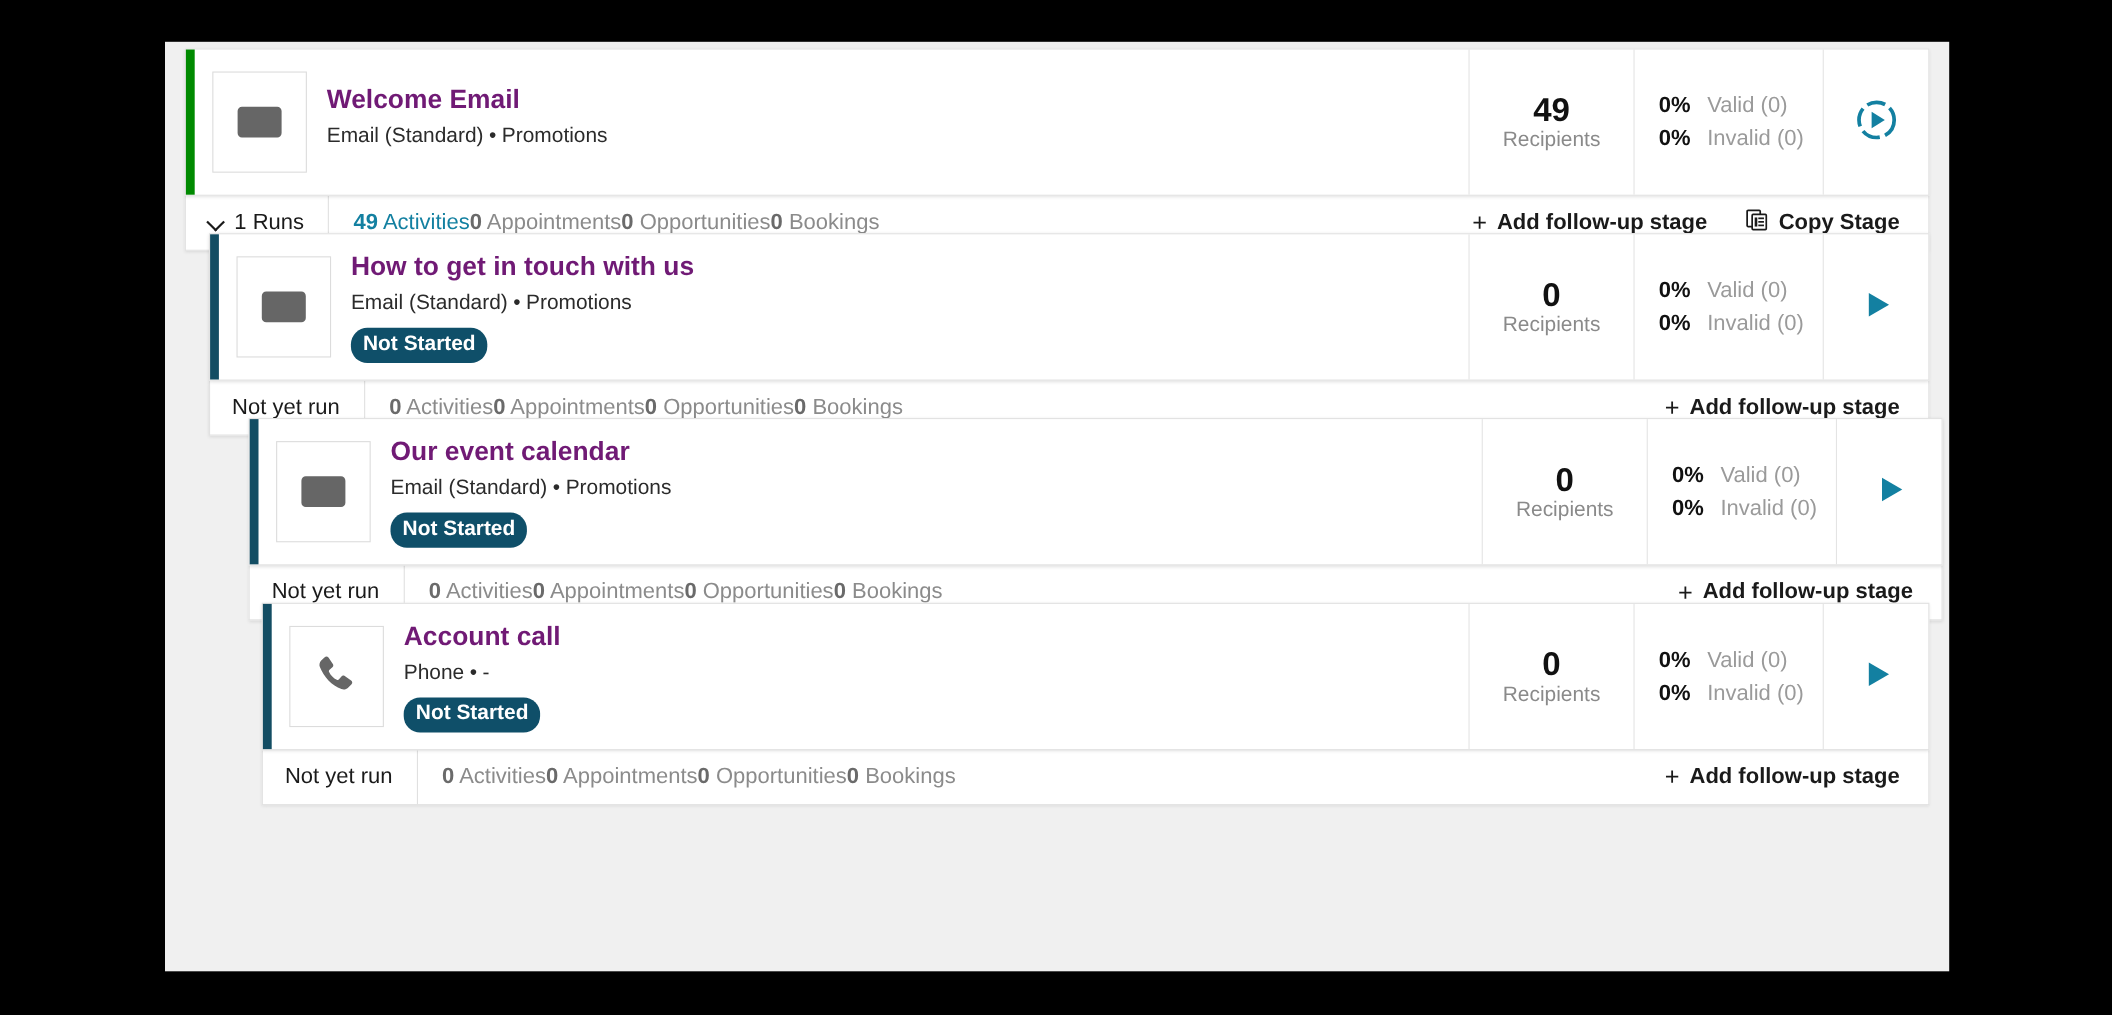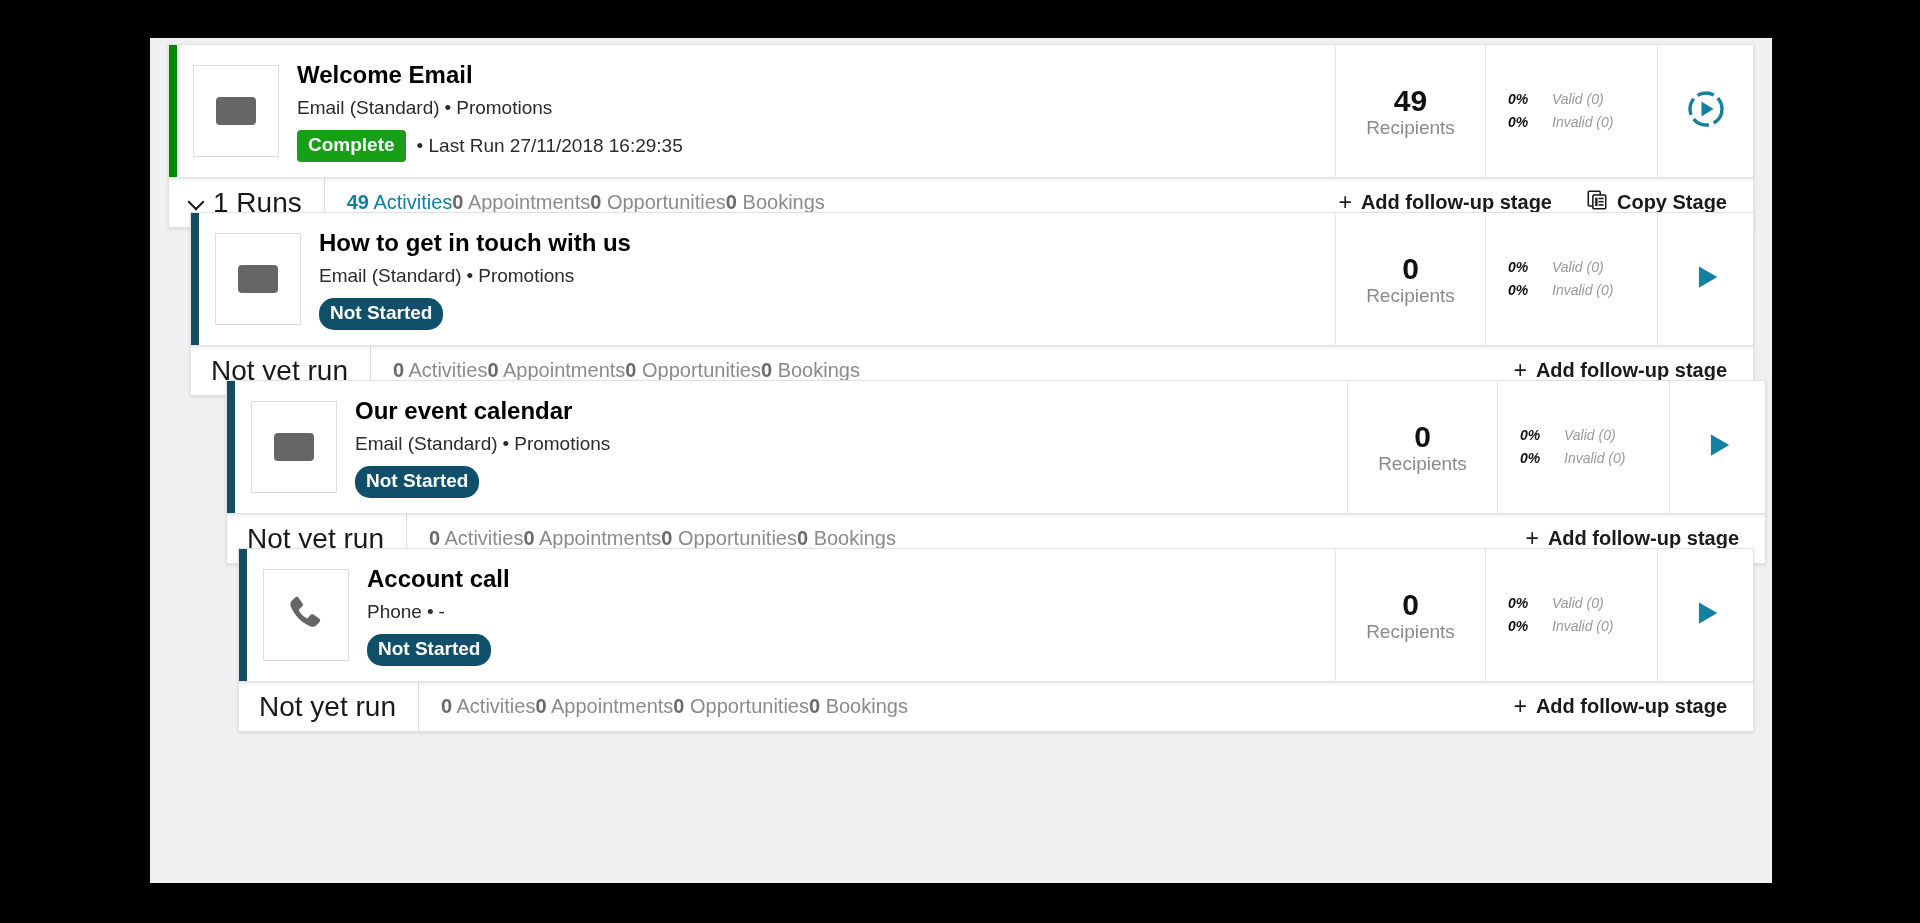--- a/index.html
+++ b/index.html
@@ -52,21 +52,21 @@
 
   .info {
     flex: 1 1 auto;
     display: flex; flex-direction: column; justify-content: center;
     padding: 10px 0;
     min-width: 0;
   }
   .stage-title {
     font-size: 24px;
     font-weight: bold;
-    color: #000000;
+    color: #701a75;
     line-height: 1.25;
     margin-bottom: 6px;
   }
   .stage-sub {
     font-size: 19px;
     color: #2b2b2b;
     margin-bottom: 10px;
     line-height: 1.25;
   }
   .stage-sub .dot { padding: 0 5px; color: #2b2b2b; }
@@ -99,21 +99,21 @@
   .metric-label { font-size: 19px; color: #8a8a8a; margin-top: 0; }
 
   .validity {
     flex: 0 0 172px;
     border-left: 1px solid #e4e4e4;
     display: flex; flex-direction: column;
     justify-content: center;
     padding-left: 22px;
     gap: 6px;
   }
-  .vrow { font-size: 14px; line-height: 1.2; white-space: nowrap; font-style: italic; }
+  .vrow { font-size: 20px; line-height: 1.2; white-space: nowrap; }
   .vpct { font-weight: bold; color: #111; display: inline-block; min-width: 36px; }
   .vlab { color: #9a9a9a; margin-left: 8px; }
 
   .action {
     flex: 0 0 96px;
     border-left: 1px solid #e4e4e4;
     display: flex; align-items: center; justify-content: center;
     cursor: pointer;
   }
 
@@ -123,21 +123,21 @@
     background: #ffffff;
     border: 1px solid #e2e2e2;
     border-top: none;
     box-shadow: 0 1px 3px rgba(0,0,0,0.10);
     height: 50px;
   }
   .runs-cell {
     display: flex; align-items: center; gap: 10px;
     padding: 0 22px 0 20px;
     border-right: 1px solid #e0e0e0;
-    font-size: 28px; color: #1a1a1a;
+    font-size: 20px; color: #1a1a1a;
     white-space: nowrap;
     cursor: pointer;
   }
   .runs-cell.plain { cursor: default; }
   .chev { display: inline-block; width: 14px; height: 14px; position: relative; }
   .chev::after {
     content: ""; position: absolute; left: 1px; top: 0;
     width: 10px; height: 10px;
     border-right: 2.5px solid #1a1a1a;
     border-bottom: 2.5px solid #1a1a1a;
@@ -182,24 +182,20 @@
         <div class="thumb-wrap">
           <div class="thumb">
             <svg width="48" height="48" viewBox="0 0 24 24" aria-hidden="true">
               <path d="M4 5h16a2 2 0 0 1 2 2v10a2 2 0 0 1-2 2H4a2 2 0 0 1-2-2V7a2 2 0 0 1 2-2zm8 8.2L3.6 7.4v-.2h16.8v.2L12 13.2z"></path>
             </svg>
           </div>
         </div>
         <div class="info">
           <div class="stage-title">Welcome Email</div>
           <div class="stage-sub"><span>Email (Standard)</span><span class="dot">•</span><span>Promotions</span></div>
-          <div class="statusline">
-            <span class="badge complete">Complete</span>
-            <span class="lastrun">• Last Run 27/11/2018 16:29:35</span>
-          </div>
         </div>
         <div class="metric">
           <div class="metric-value">49</div>
           <div class="metric-label">Recipients</div>
         </div>
         <div class="validity">
           <div class="vrow"><span class="vpct">0%</span><span class="vlab">Valid (0)</span></div>
           <div class="vrow"><span class="vpct">0%</span><span class="vlab">Invalid (0)</span></div>
         </div>
         <div class="action">

